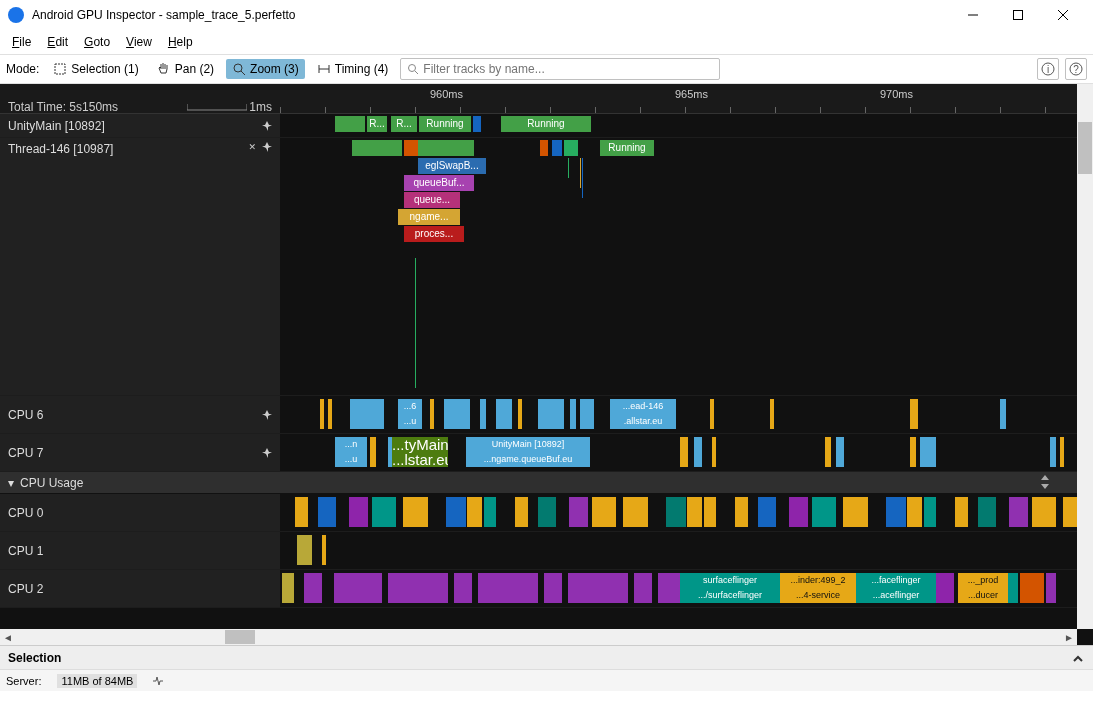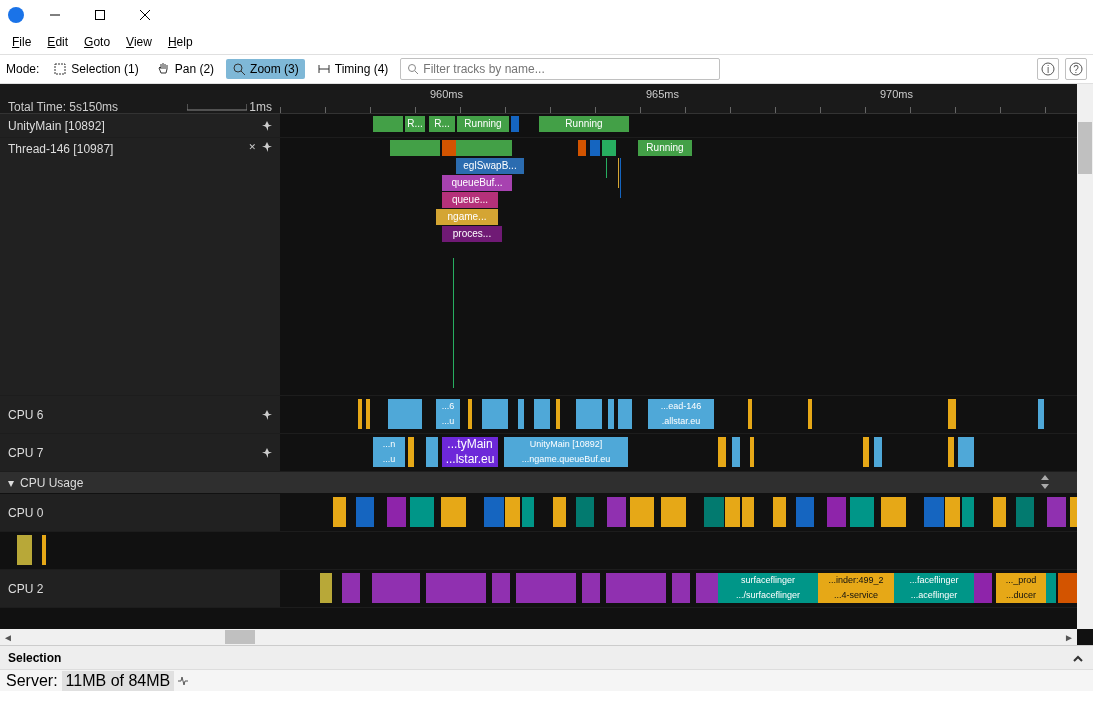--- a/index.html
+++ b/index.html
@@ -27,41 +27,42 @@
 .hscroll { position: absolute; left: 0; right: 16px; bottom: 0; height: 16px; background: #f0f0f0; display: flex; align-items: center; }
 .hscroll .arrow { width: 16px; text-align: center; color: #555; font-size: 10px; }
 .hscroll .track { flex: 1; position: relative; height: 100%; }
 .hscroll .thumb { position: absolute; top: 1px; bottom: 1px; left: 20%; width: 30px; background: #c0c0c0; }
 .timehdr { height: 30px; background: #1a1a1a; display: flex; border-bottom: 1px solid #333; }
 .timehdr .left { width: 280px; padding: 23px 8px; color: #ccc; display: flex; justify-content: space-between; align-items: center; }
 .timehdr .scale { flex: 1; position: relative; color: #ccc; border-top: 6px solid #1a1a1a; }
 .timehdr .tick { position: absolute; font-size: 11px; top: -2px; }
 .timehdr .ticks { position: absolute; bottom: 0; left: 0; right: 0; height: 8px; }
 .timehdr .ticks > div { position: absolute; bottom: 0; width: 1px; height: 6px; background: #666; }
-.row { display: flex; border-bottom: 1px solid #1d1d1d; gap: 38px; }
+.row { display: flex; border-bottom: 1px solid #1d1d1d; }
 .row .labelcell { width: 280px; padding: 4px 8px; background: #212121; color: #ddd; display: flex; align-items: center; justify-content: space-between; position: relative; }
 .row .track { flex: 1; position: relative; background: #111; }
 .pin { font-size: 11px; }
 .seg { position: absolute; top: 2px; height: 16px; overflow: hidden; white-space: nowrap; font-size: 10px; color: #fff; text-align: center; line-height: 16px; padding: 0 2px; }
 .blk { position: absolute; top: 3px; height: 16px; overflow: hidden; white-space: nowrap; font-size: 10px; text-align: center; line-height: 16px; color: #fff; }
 .thin { position: absolute; width: 1px; top: 0; height: 100%; }
 .section { background: #2f2f2f; color: #ddd; height: 22px; display: flex; align-items: center; padding: 0 8px; border-bottom: 1px solid #111; position: relative; }
 .section .chev { position: absolute; right: 26px; top: 3px; }
 .selection { height: 24px; background: #eee; border-top: 1px solid #ccc; display: flex; align-items: center; padding: 0 8px; font-weight: bold; justify-content: space-between; }
-.status { height: 22px; background: #f5f5f5; border-top: 1px solid #ddd; display: flex; align-items: center; padding: 0 6px; font-size: 16px; gap: 4px; text-align: right; }
+.status { height: 22px; background: #f5f5f5; border-top: 1px solid #ddd; display: flex; align-items: center; padding: 0 6px; font-size: 11px; gap: 16px; text-align: right; }
 .status .box { background: #e0e0e0; padding: 1px 4px; }
 .cpu-track { height: 22px; }
 .cpu-track .blk2 { position: absolute; top: 3px; height: 16px; }
 svg { display: block; }
 </style>
 </head>
 <body>
 
 <div class="titlebar">
   <div class="icon"></div>
+  <div class="title">Android GPU Inspector - sample_trace_5.perfetto</div>
   <div class="winbtn">
       <svg width="10" height="10">
         <line x1="0" y1="5" x2="10" y2="5" stroke="#000"></line>
       </svg>
     </div>
   <div class="winbtn">
       <svg width="10" height="10">
         <rect x="0.5" y="0.5" width="9" height="9" fill="none" stroke="#000"></rect>
       </svg>
     </div>
@@ -150,21 +151,21 @@
         <span>Total Time: 5s150ms</span>
         <span style="display:flex;align-items:center;gap:2px;">
           <svg width="60" height="10">
               <path d="M0 2v6M60 2v6M0 8h60" fill="none" stroke="#888"></path>
             </svg>
           <span>1ms</span>
         </span>
       </div>
       <div class="scale">
         <div class="tick" style="left:150px;">960ms</div>
-        <div class="tick" style="left:366px;">965ms</div>
+        <div class="tick" style="left:395px;">965ms</div>
         <div class="tick" style="left:600px;">970ms</div>
         <div class="ticks" id="tickmarks">
             <div style="left: 0px;"></div>
             <div style="left: 45px;"></div>
             <div style="left: 90px;"></div>
             <div style="left: 135px;"></div>
             <div style="left: 180px;"></div>
             <div style="left: 225px;"></div>
             <div style="left: 270px;"></div>
             <div style="left: 315px;"></div>
@@ -222,21 +223,21 @@
           <div class="seg" style="left: 124px; width: 14px; background: rgb(211, 84, 0);"></div>
           <div class="seg" style="left: 138px; width: 56px; background: rgb(67, 160, 71);"></div>
           <div class="seg" style="left: 260px; width: 8px; background: rgb(211, 84, 0);"></div>
           <div class="seg" style="left: 272px; width: 10px; background: rgb(21, 101, 192);"></div>
           <div class="seg" style="left: 284px; width: 14px; background: rgb(39, 174, 96);"></div>
           <div class="seg" style="left: 320px; width: 54px; background: rgb(67, 160, 71);">Running</div>
           <div class="seg" style="left: 138px; width: 68px; background: rgb(43, 108, 176); top: 20px;">eglSwapB...</div>
           <div class="seg" style="left: 124px; width: 70px; background: rgb(167, 66, 176); top: 37px;">queueBuf...</div>
           <div class="seg" style="left: 124px; width: 56px; background: rgb(181, 49, 122); top: 54px;">queue...</div>
           <div class="seg" style="left: 118px; width: 62px; background: rgb(212, 165, 51); top: 71px;">ngame...</div>
-          <div class="seg" style="left: 124px; width: 60px; background: #701a75; top: 88px;">proces...</div>
+          <div class="seg" style="left: 124px; width: 60px; background: #b91c1c; top: 88px;">proces...</div>
         </div>
     </div>
 
     <div class="row" style="height:38px;">
       <div class="labelcell">
         <span>CPU 6</span>
         <span class="pin">
             <svg width="10" height="10">
               <path d="M5 0l2 4h3l-4 2v4l-2-4-4-2h3z" fill="#ccc"></path>
             </svg>
@@ -269,21 +270,21 @@
         <span class="pin">
             <svg width="10" height="10">
               <path d="M5 0l2 4h3l-4 2v4l-2-4-4-2h3z" fill="#ccc"></path>
             </svg>
           </span>
       </div>
       <div class="track" id="tk-cpu7">
         <div class="blk" style="left:55px;width:32px;background:#4fa8d8;height:30px;line-height:15px;font-size:9px;">...n<br>...u</div>
         <div class="blk" style="left:90px;width:6px;background:#e6a817;height:30px;"></div>
         <div class="blk" style="left:108px;width:12px;background:#4fa8d8;height:30px;"></div>
-        <div class="blk" style="left:124px;width:56px;background:#6d28d9;height:30px;line-height:15px;font-size:12px;"><span>...tyMain</span><br><span>...lstar.eu</span></div>
+        <div class="blk" style="left:112px;width:56px;background:#4d7c0f;height:30px;line-height:15px;font-size:15px;"><span>...tyMain</span><br><span>...lstar.eu</span></div>
         <div class="blk" style="left:186px;width:124px;background:#4fa8d8;height:30px;line-height:15px;font-size:9px;"><span>UnityMain [10892]</span><br><span>...ngame.queueBuf.eu</span></div>
         <div class="blk" style="left:400px;width:8px;background:#e6a817;height:30px;"></div>
         <div class="blk" style="left:414px;width:8px;background:#4fa8d8;height:30px;"></div>
         <div class="blk" style="left:432px;width:4px;background:#e6a817;height:30px;"></div>
         <div class="blk" style="left:545px;width:6px;background:#e6a817;height:30px;"></div>
         <div class="blk" style="left:556px;width:8px;background:#4fa8d8;height:30px;"></div>
         <div class="blk" style="left:630px;width:6px;background:#e6a817;height:30px;"></div>
         <div class="blk" style="left:640px;width:16px;background:#4fa8d8;height:30px;"></div>
         <div class="blk" style="left:770px;width:6px;background:#4fa8d8;height:30px;"></div>
         <div class="blk" style="left:780px;width:4px;background:#e6a817;height:30px;"></div>
@@ -331,20 +332,23 @@
           <div class="blk2" style="left: 644px; width: 12px; height: 30px; background: rgb(0, 150, 136);"></div>
           <div class="blk2" style="left: 675px; width: 13px; height: 30px; background: rgb(230, 168, 23);"></div>
           <div class="blk2" style="left: 698px; width: 18px; height: 30px; background: rgb(2, 122, 111);"></div>
           <div class="blk2" style="left: 729px; width: 19px; height: 30px; background: rgb(144, 48, 176);"></div>
           <div class="blk2" style="left: 752px; width: 24px; height: 30px; background: rgb(230, 168, 23);"></div>
           <div class="blk2" style="left: 783px; width: 25px; height: 30px; background: rgb(230, 168, 23);"></div>
         </div>
     </div>
 
     <div class="row cpu-track" style="height:38px;">
+      <div class="labelcell">
+          <span>CPU 1</span>
+        </div>
       <div class="track" id="tk-cpu1">
           <div class="blk2" style="left: 17px; width: 15px; height: 30px; background: rgb(184, 168, 56);"></div>
           <div class="blk2" style="left: 42px; width: 4px; height: 30px; background: rgb(230, 168, 23);"></div>
           <div class="blk2" style="left: 54.3333px; width: 7.66667px; height: 30px;"></div>
           <div class="blk2" style="left: 69.3333px; width: 18.6667px; height: 30px;"></div>
           <div class="blk2" style="left: 97px; width: 15px; height: 30px;"></div>
           <div class="blk2" style="left: 122px; width: 26px; height: 30px;"></div>
           <div class="blk2" style="left: 156.333px; width: 7.66667px; height: 30px;"></div>
           <div class="blk2" style="left: 166.667px; width: 11.3333px; height: 30px;"></div>
           <div class="blk2" style="left: 191px; width: 15px; height: 30px;"></div>

